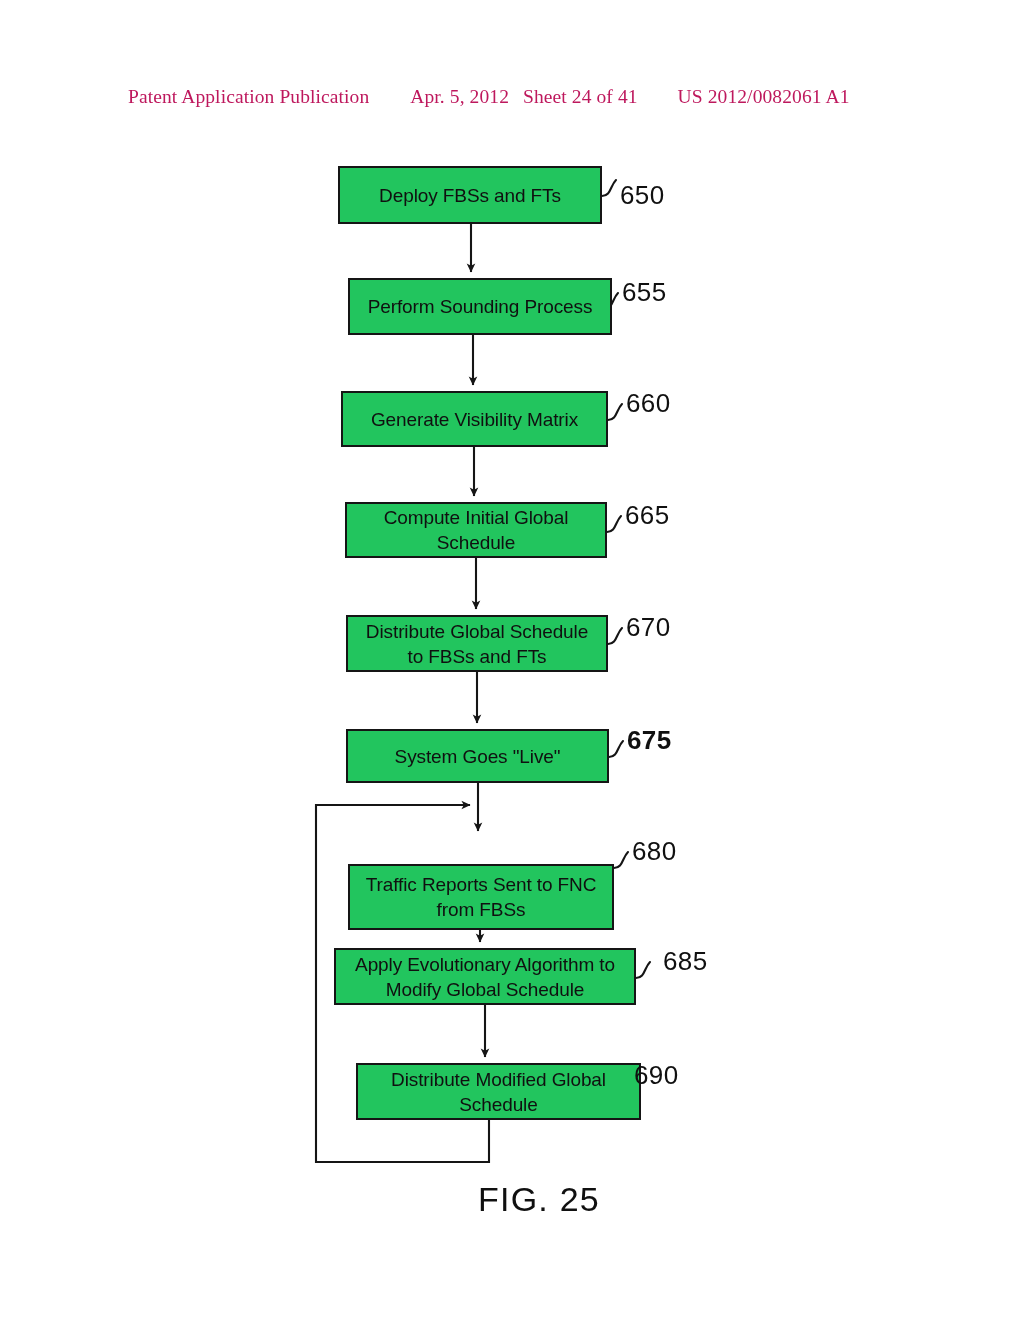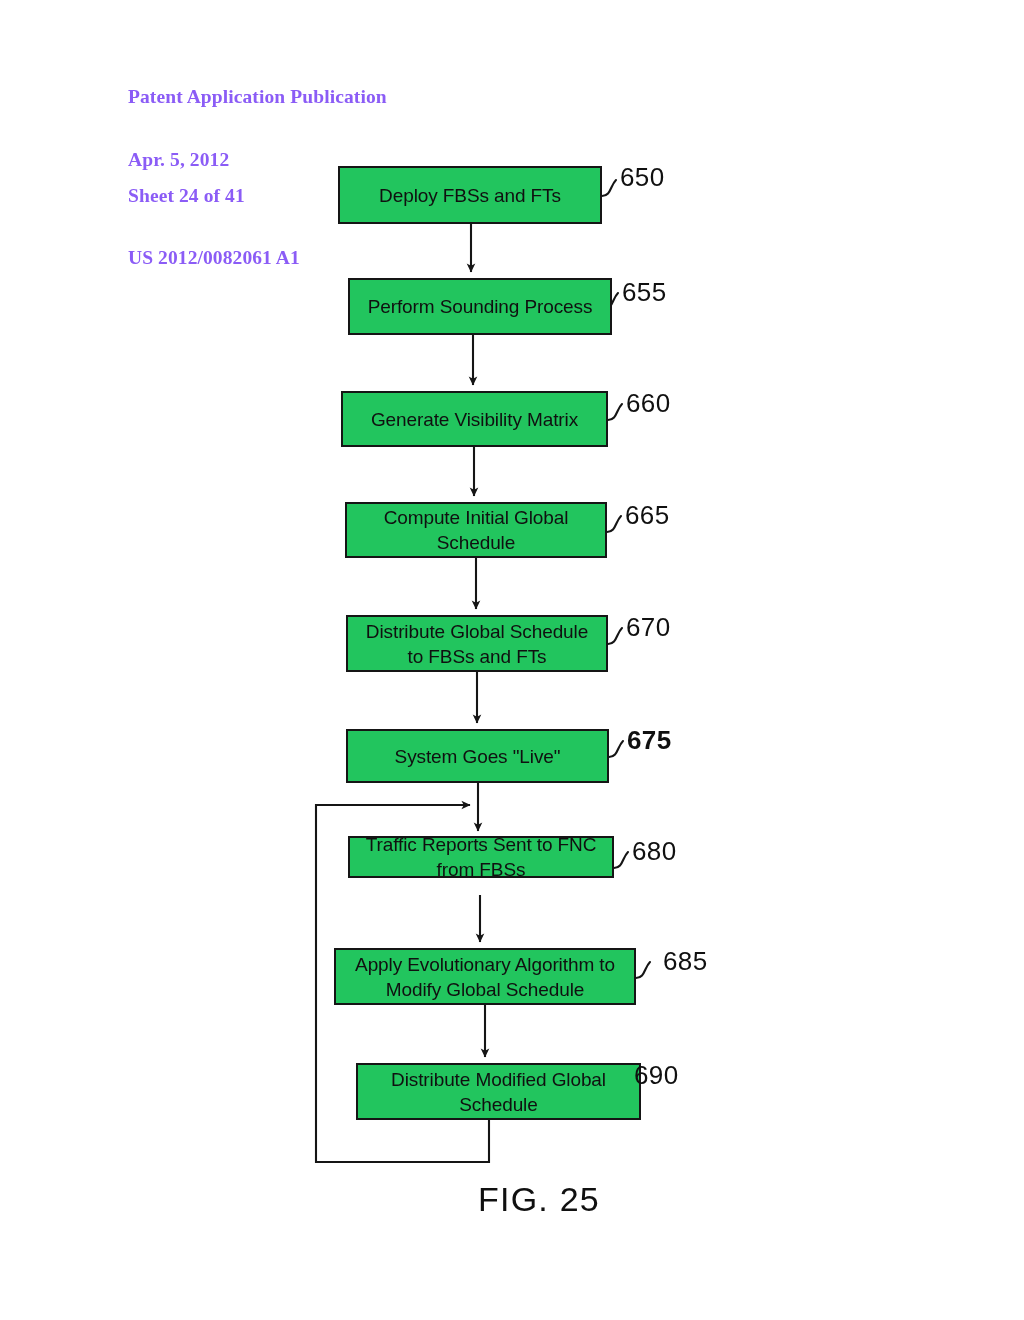--- a/index.html
+++ b/index.html
@@ -29,26 +29,25 @@
   
   #header {
     position: absolute;
     left: 128px;
     top: 86px;
     width: 762px;
     height: 26px;
     display: flex;
     align-items: baseline;
     font-family: "Liberation Serif", serif;
-    font-weight: bold;
+    font-weight: normal;
     font-size: 19.5px;
     letter-spacing: 0.1px;
     white-space: nowrap;
-    color: #8b5cf6;
-    flex-direction: column;
+    color: #be185d;
   }
   #header .h-pub   { flex: 0 0 auto; }
   #header .h-gap1  { flex: 0 0 41px; }
   #header .h-date  { flex: 0 0 auto; }
   #header .h-gap2  { flex: 0 0 14px; }
   #header .h-sheet { flex: 0 0 auto; }
   #header .h-gap3  { flex: 0 0 40px; }
   #header .h-num   { flex: 0 0 auto; }
 
   
@@ -196,36 +195,36 @@
 
     <div class="node" style="left:346px; top:615px; width:262px; height:57px;">
       <span class="node-text">Distribute Global Schedule
 to FBSs and FTs</span>
     </div>
 
     <div class="node" style="left:346px; top:729px; width:263px; height:54px;">
       <span class="node-text">System Goes "Live"</span>
     </div>
 
-    <div class="node" style="left:348px; top:836px; width:266px; height:42px;">
+    <div class="node" style="left:348px; top:864px; width:266px; height:66px;">
       <span class="node-text">Traffic Reports Sent to FNC
 from FBSs</span>
     </div>
 
     <div class="node" style="left:334px; top:948px; width:302px; height:57px;">
       <span class="node-text">Apply Evolutionary Algorithm to
 Modify Global Schedule</span>
     </div>
 
     <div class="node" style="left:356px; top:1063px; width:285px; height:57px;">
       <span class="node-text">Distribute Modified Global
 Schedule</span>
     </div>
 
-    <div class="ref-num" style="left:620px; top:164px;">650</div>
+    <div class="ref-num" style="left:620px; top:182px;">650</div>
     <div class="ref-num" style="left:622px; top:279px;">655</div>
     <div class="ref-num" style="left:626px; top:390px;">660</div>
     <div class="ref-num" style="left:625px; top:502px;">665</div>
     <div class="ref-num" style="left:626px; top:614px;">670</div>
     <div class="ref-num" style="left:627px; top:727px;font-weight:bold;">675</div>
     <div class="ref-num" style="left:632px; top:838px;">680</div>
     <div class="ref-num" style="left:654px; top:948px;margin-left:9px;">685</div>
     <div class="ref-num" style="left:634px; top:1062px;">690</div>
 
   </div>

